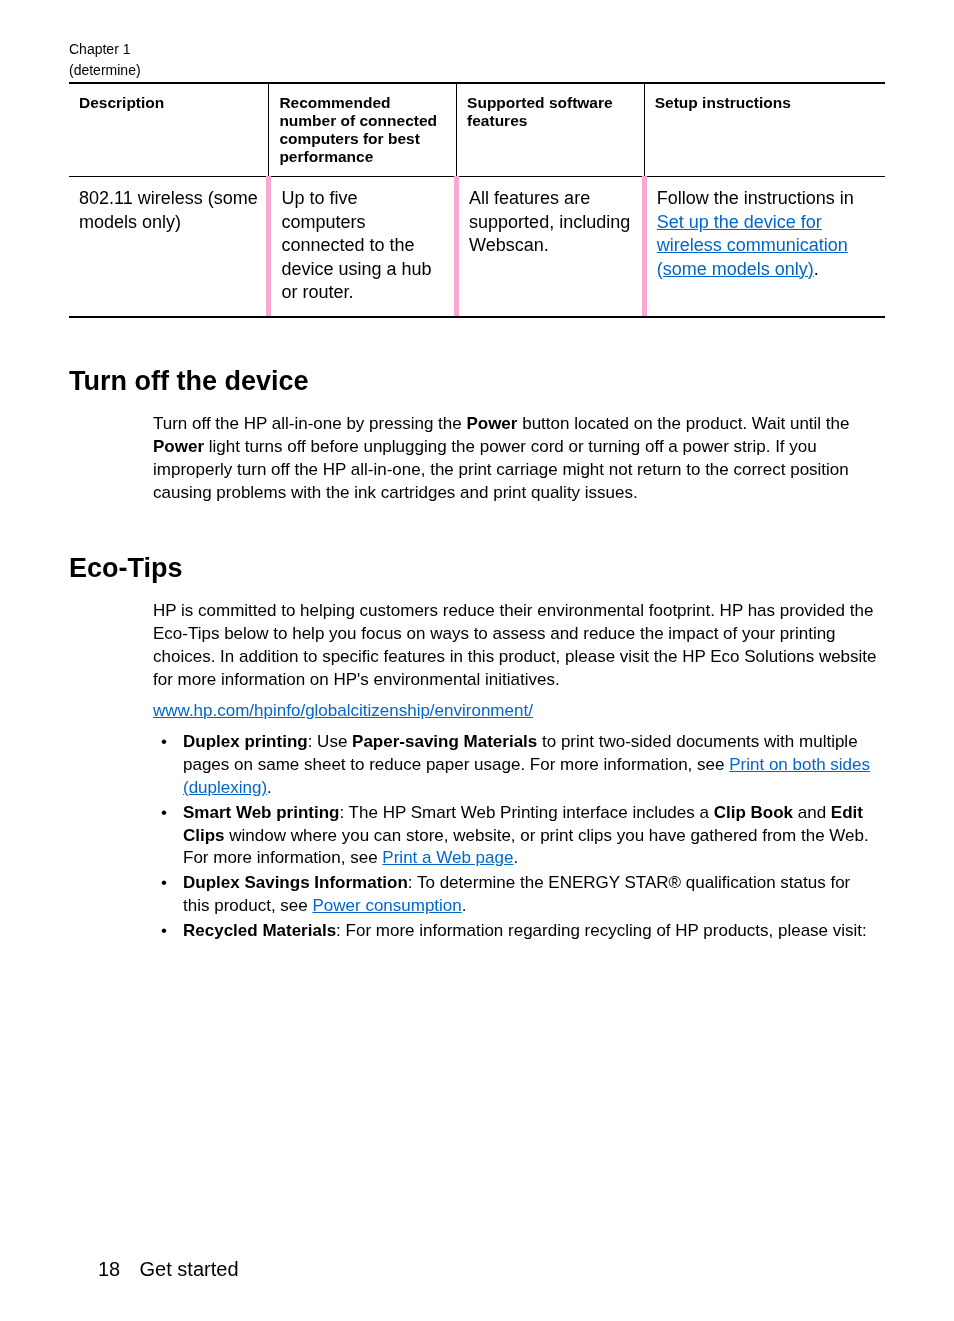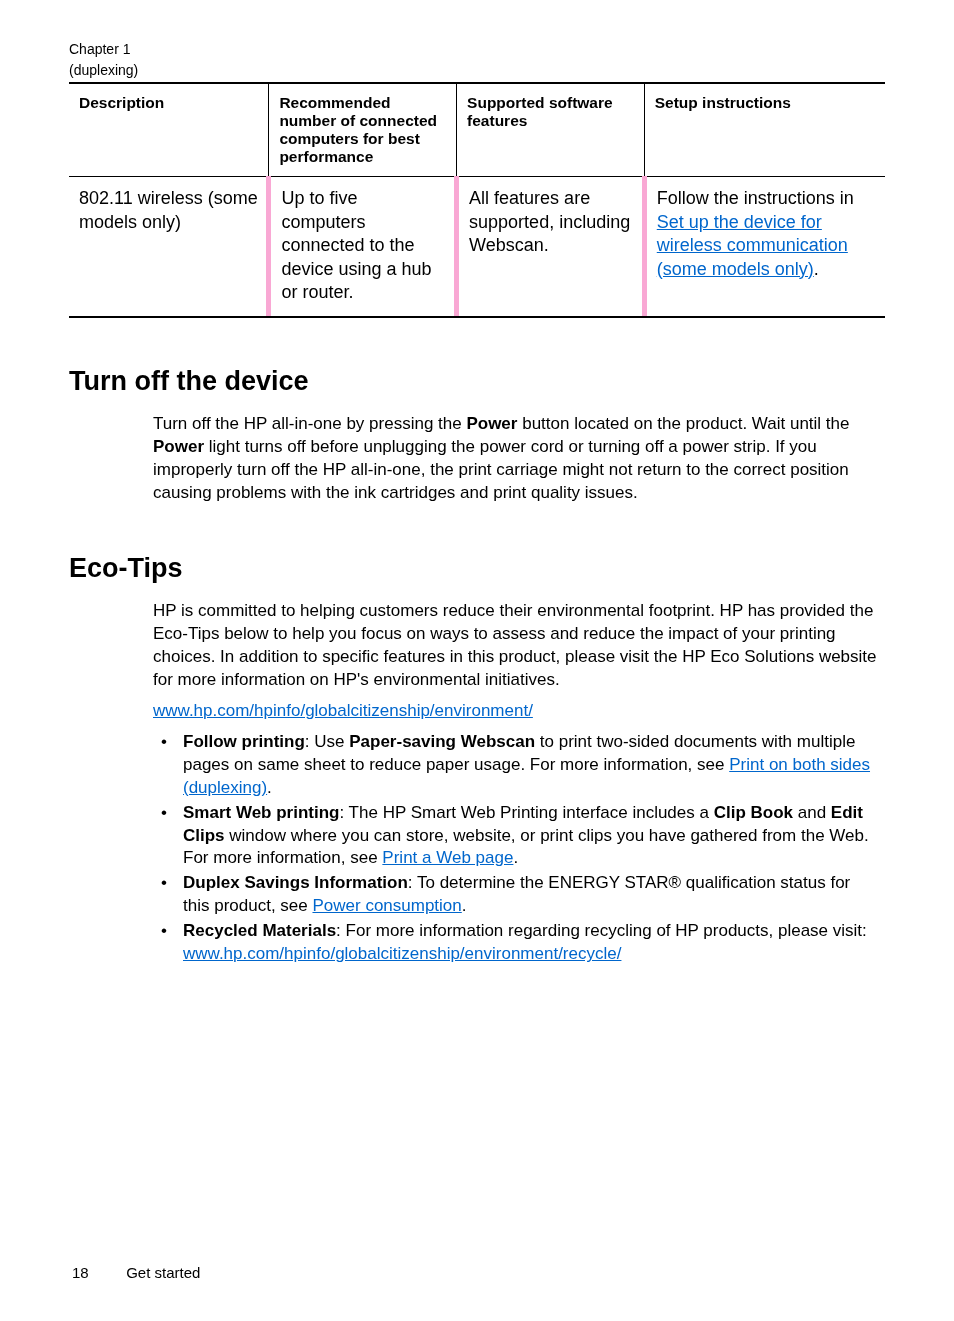--- a/index.html
+++ b/index.html
@@ -89,33 +89,34 @@
     ul.tips li::before {
       content: "•";
       position: absolute;
       left: 8px;
       top: 0;
       font-size: 17px;
     }
     .footer {
       position: absolute;
       bottom: 40px;
-      left: 72px;
-      font-size: 15px;
+      left: 84px;
+      font-size: 20px;
+      text-align: center;
     }
     .footer .page-num {
       display: inline-block;
       width: 50px;
     }
   </style>
 </head>
 <body>
 
 <div class="header-info">Chapter 1</div>
-<div class="header-info">(duplexing)</div>
+<div class="header-info">(determine)</div>
 
 <div class="table-wrapper">
   <table>
     <thead>
       <tr>
         <th class="col1">Description</th>
         <th class="col2">Recommended number of connected computers for best performance</th>
         <th class="col3">Supported software features</th>
         <th class="col4">Setup instructions</th>
       </tr>
@@ -134,23 +135,23 @@
 <h2>Turn off the device</h2>
 <div class="body-text">
   <p><span>Turn off the HP all-in-one by pressing the </span><b>Power</b><span> button located on the product. Wait until the </span><b>Power</b><span> light turns off before unplugging the power cord or turning off a power strip. If you improperly turn off the HP all-in-one, the print carriage might not return to the correct position causing problems with the ink cartridges and print quality issues.</span></p>
 </div>
 
 <h2>Eco-Tips</h2>
 <div class="body-text">
   <p>HP is committed to helping customers reduce their environmental footprint. HP has provided the Eco-Tips below to help you focus on ways to assess and reduce the impact of your printing choices. In addition to specific features in this product, please visit the HP Eco Solutions website for more information on HP's environmental initiatives.</p>
   <p class="environment-link"><a href="#">www.hp.com/hpinfo/globalcitizenship/environment/</a></p>
   <ul class="tips">
-    <li><b>Follow printing</b><span>: Use </span><b>Paper-saving Webscan</b><span> to print two-sided documents with multiple pages on same sheet to reduce paper usage. For more information, see </span><a href="#">Print on both sides (duplexing)</a><span>.</span></li>
+    <li><b>Duplex printing</b><span>: Use </span><b>Paper-saving Materials</b><span> to print two-sided documents with multiple pages on same sheet to reduce paper usage. For more information, see </span><a href="#">Print on both sides (duplexing)</a><span>.</span></li>
     <li><b>Smart Web printing</b><span>: The HP Smart Web Printing interface includes a </span><b>Clip Book</b><span> and </span><b>Edit Clips</b><span> window where you can store, website, or print clips you have gathered from the Web. For more information, see </span><a href="#">Print a Web page</a><span>.</span></li>
     <li><b>Duplex Savings Information</b><span>: To determine the ENERGY STAR® qualification status for this product, see </span><a href="#">Power consumption</a><span>.</span></li>
-    <li><b>Recycled Materials</b><span>: For more information regarding recycling of HP products, please visit:</span><br><a href="#">www.hp.com/hpinfo/globalcitizenship/environment/recycle/</a></li>
+    <li><b>Recycled Materials</b><span>: For more information regarding recycling of HP products, please visit:</span><br></li>
   </ul>
 </div>
 
 <div class="footer">
   <span class="page-num">18</span>
   <span>Get started</span>
 </div>
 
 </body></html>

